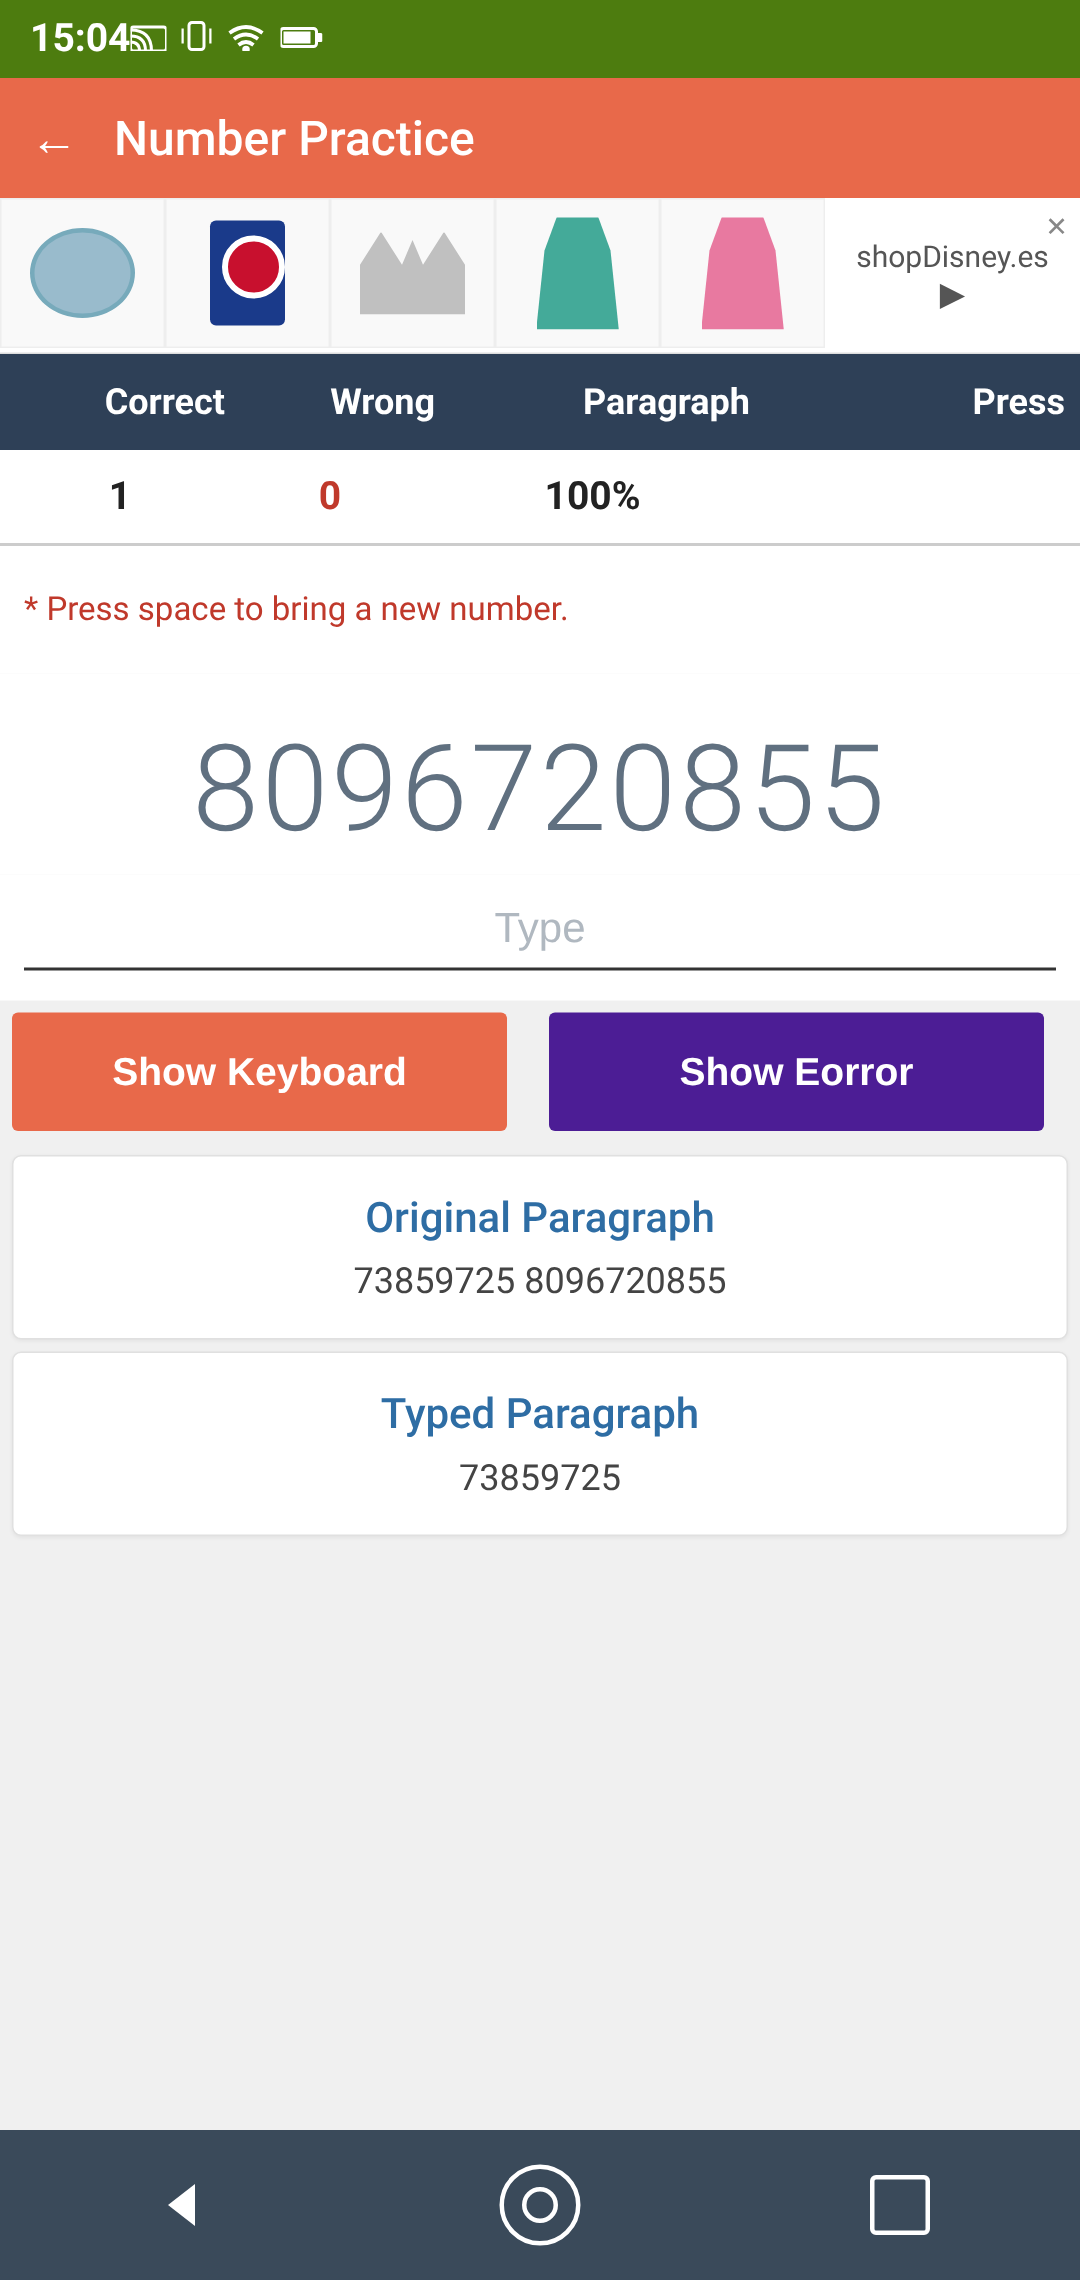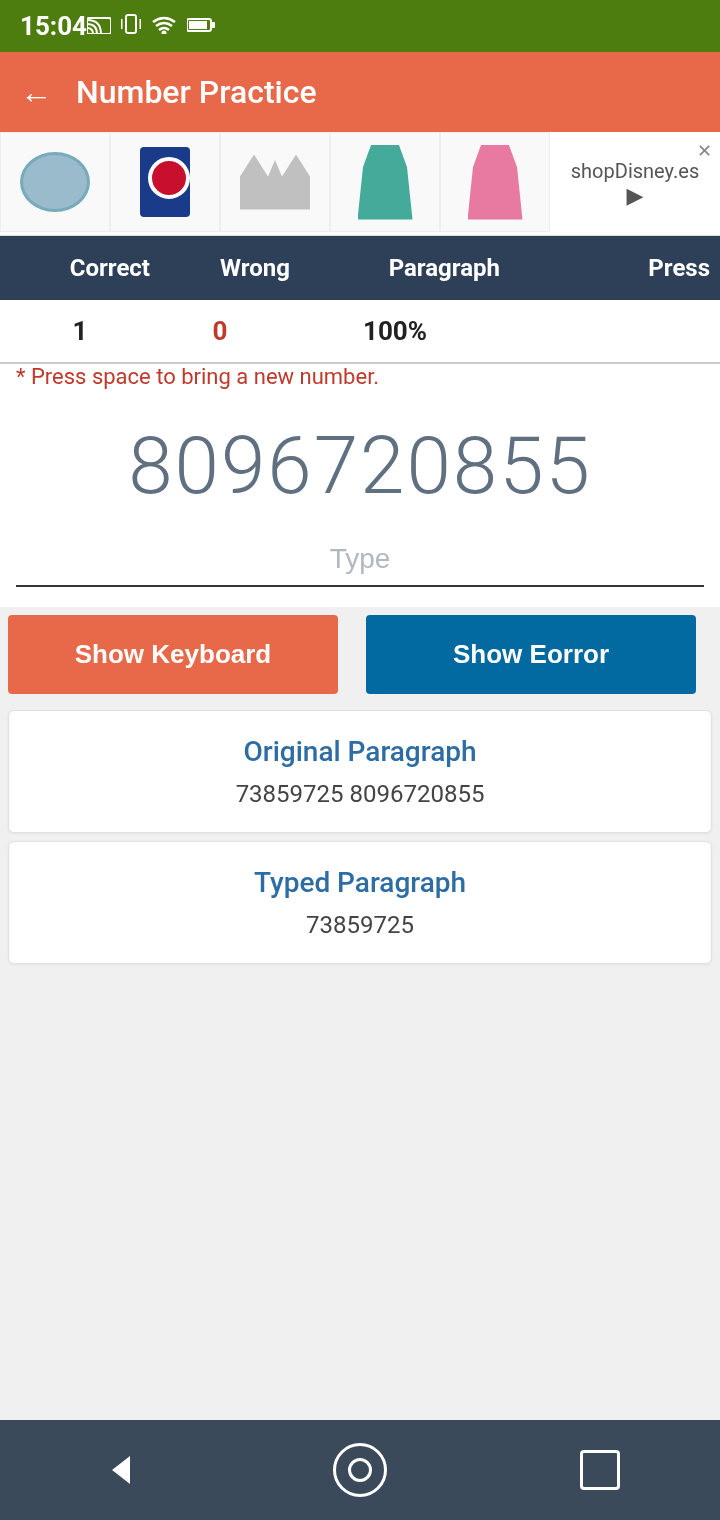--- a/index.html
+++ b/index.html
@@ -178,21 +178,21 @@
       color: #222;
       text-align: center;
     }
     .stats-value-cell.wrong {
       color: #c0392b;
     }
 
     
     .hint-text {
       background: white;
-      padding: 0 16px;
+      padding: 30px 16px;
       color: #c0392b;
       font-size: 22px;
     }
 
     
     .number-display {
       background: white;
       padding: 30px 16px 10px;
       text-align: center;
     }
@@ -239,21 +239,21 @@
       font-size: 26px;
       font-weight: bold;
       border: none;
       padding: 24px 10px;
       cursor: pointer;
       margin: 8px 6px 8px 8px;
       border-radius: 4px;
     }
     .btn-error {
       flex: 1;
-      background: #0369a1;
+      background: #4c1d95;
       color: white;
       font-size: 26px;
       font-weight: bold;
       border: none;
       padding: 24px 10px;
       cursor: pointer;
       margin: 8px 24px 8px 6px;
       border-radius: 4px;
     }
 

